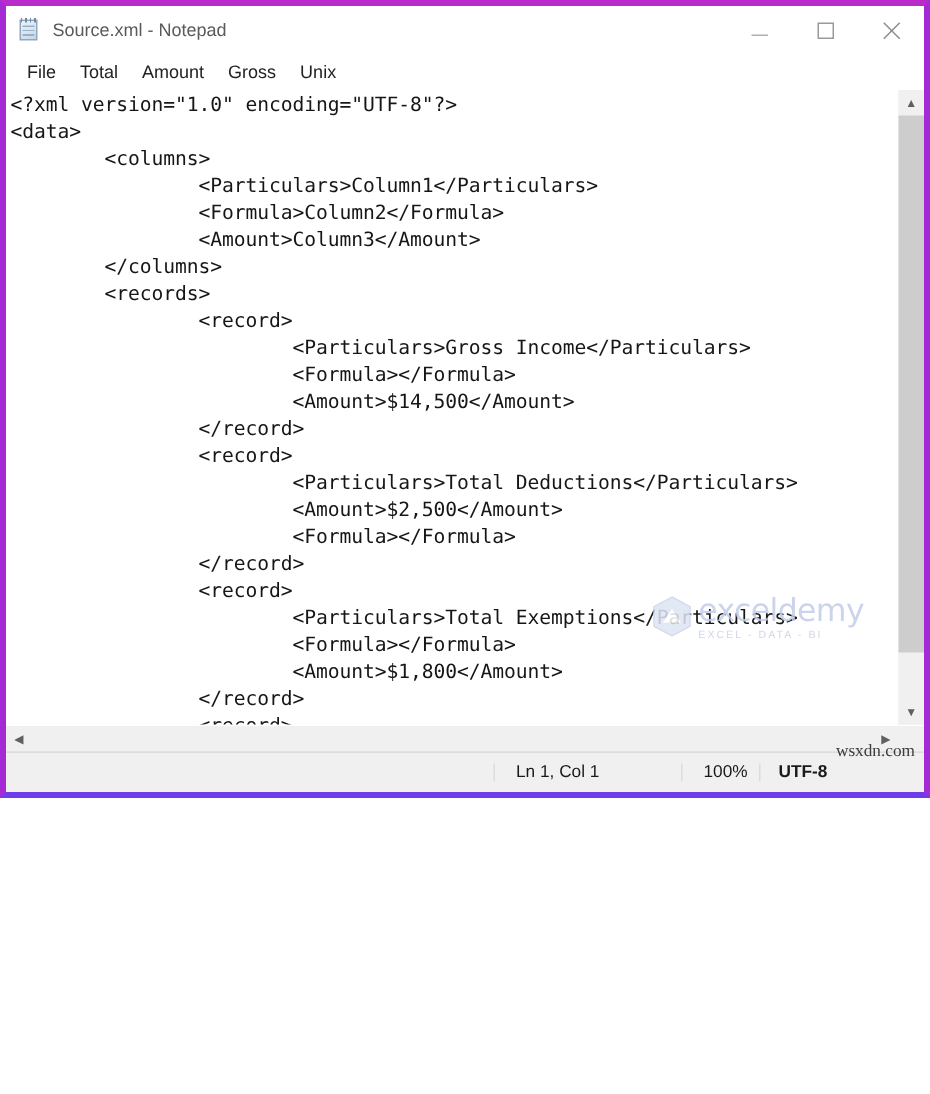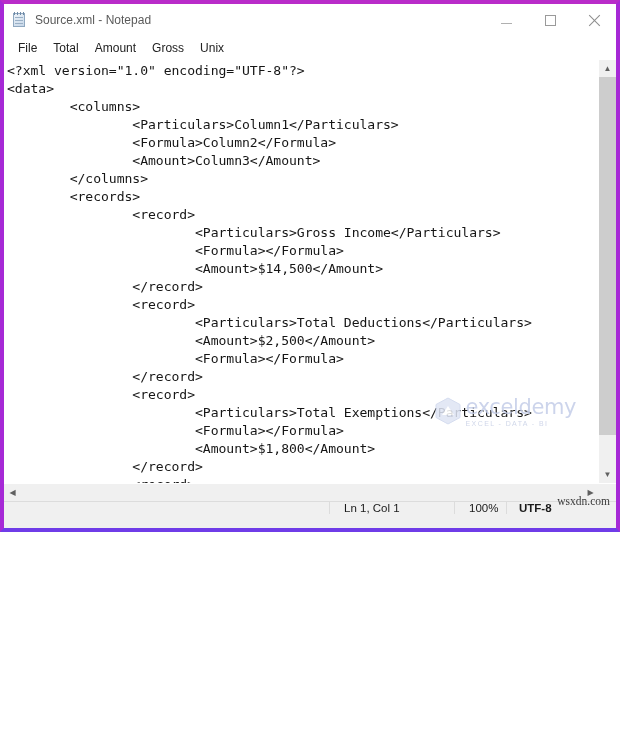--- a/index.html
+++ b/index.html
@@ -217,21 +217,21 @@
     background: #f0f0f0;
   }
 
   
   .statusbar {
     flex: 0 0 26px;
     height: 26px;
     background: #f0f0f0;
     border-top: 1px solid #dcdcdc;
     display: flex;
-    align-items: flex-start;
+    align-items: center;
     font-size: 11.5px;
     color: #1a1a1a;
   }
   .status-spacer { flex: 1 1 auto; }
   .status-cell {
     display: flex;
     align-items: center;
     border-left: 1px solid #dcdcdc;
     box-sizing: border-box;
     padding-left: 14px;

